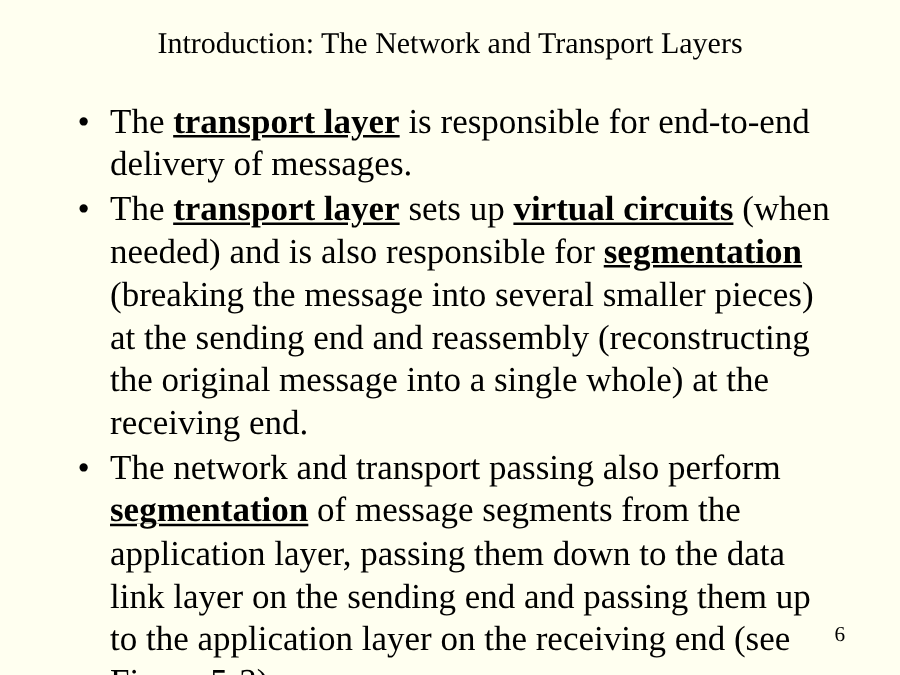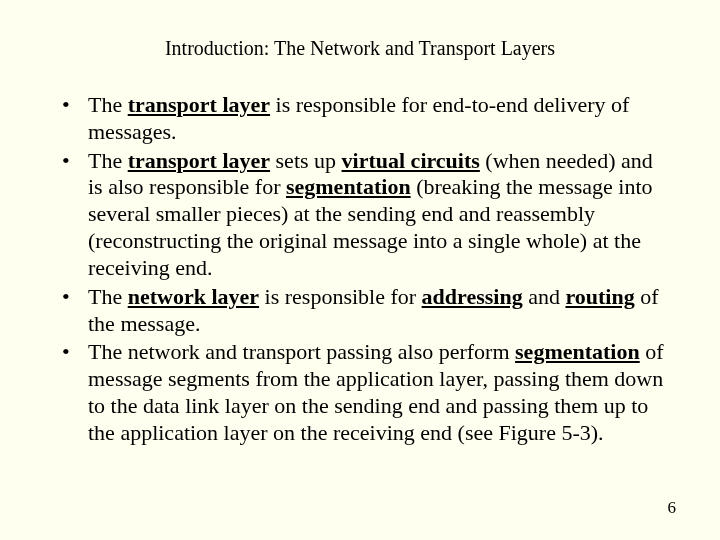--- a/index.html
+++ b/index.html
@@ -12,32 +12,32 @@
     color: #000;
   }
   .slide {
     width: 720px;
     height: 540px;
     position: relative;
     box-sizing: border-box;
     padding: 22px 44px 30px 44px;
   }
   .title {
-    font-size: 20px;
+    font-size: 24px;
     text-align: center;
-    margin: 15px 0 32px 0;
+    margin: 0 0 32px 0;
     font-weight: normal;
   }
   ul.bullets {
     list-style: none;
     margin: 0;
     padding: 0 6px 0 18px;
   }
   ul.bullets li {
-    font-size: 22px;
+    font-size: 28px;
     line-height: 1.22;
     margin: 0 0 2px 0;
     padding-left: 26px;
     text-indent: -26px;
   }
   ul.bullets li::before {
     content: "•";
     display: inline-block;
     width: 26px;
     text-indent: 0;
@@ -53,18 +53,17 @@
 </style>
 </head>
 <body>
 
 <div class="slide">
   <h1 class="title">Introduction: The Network and Transport Layers</h1>
 
   <ul class="bullets">
     <li><span>The </span><span class="b u">transport layer</span><span> is responsible for end-to-end delivery of messages.</span></li>
     <li><span>The </span><span class="b u">transport layer</span><span> sets up </span><span class="b u">virtual circuits</span><span> (when needed) and is also responsible for </span><span class="b u">segmentation</span><span> (breaking the message into several smaller pieces) at the sending end and reassembly (reconstructing the original message into a single whole) at the receiving end.</span></li>
-    <li><span>The </span><span class="b u">network layer</span><span> is responsible for </span><span class="b u">addressing</span><span> and </span><span class="b u">routing</span><span> of the message.</span></li>
     <li><span>The network and transport passing also perform </span><span class="b u">segmentation</span><span> of message segments from the application layer, passing them down to the data link layer on the sending end and passing them up to the application layer on the receiving end (see Figure 5-3).</span></li>
   </ul>
 
   <div class="pagenum">6</div>
 </div>
 
 </body></html>

